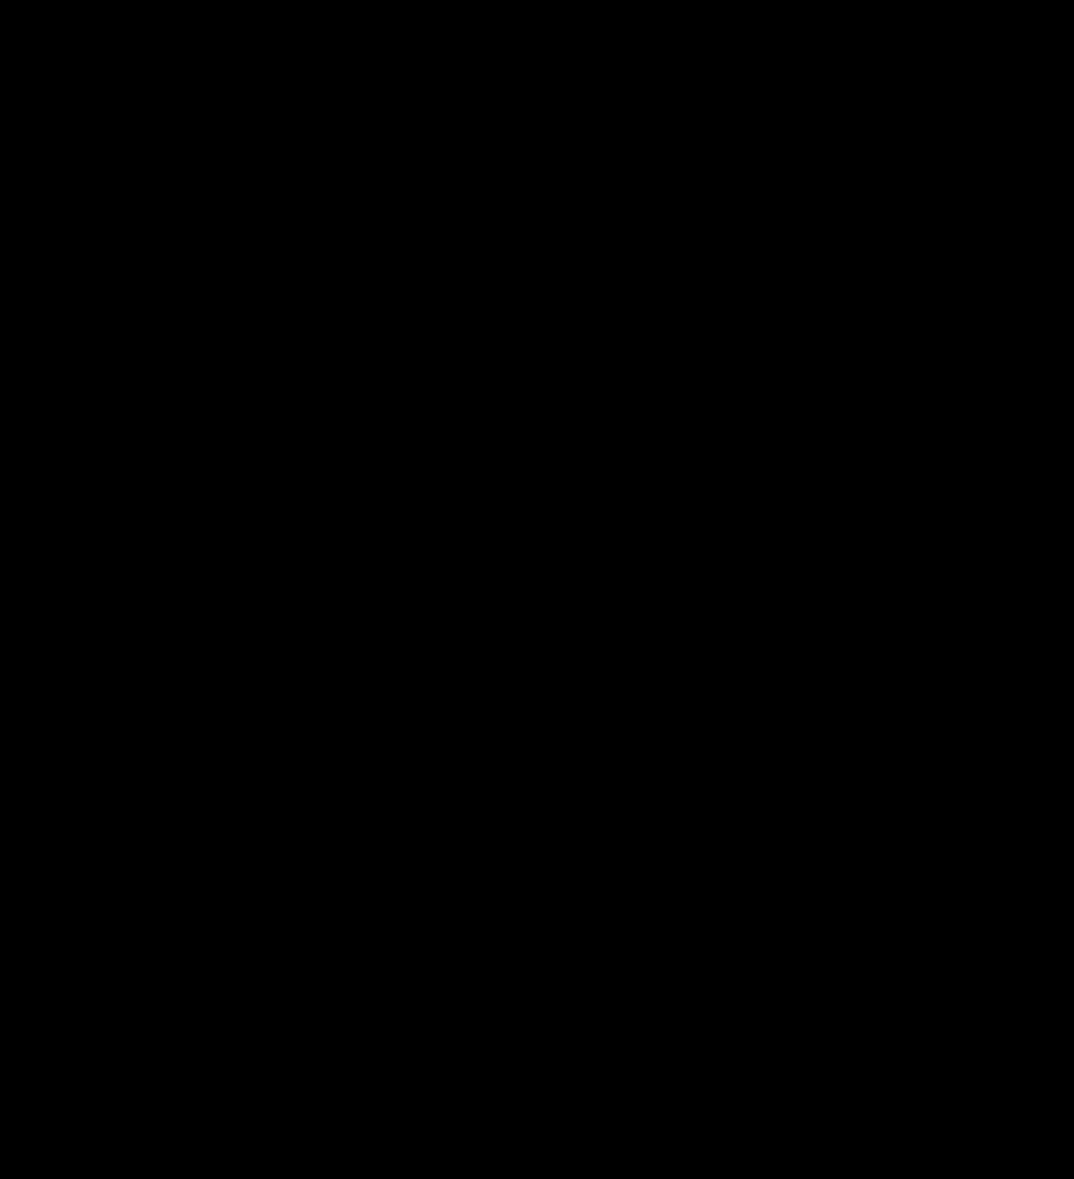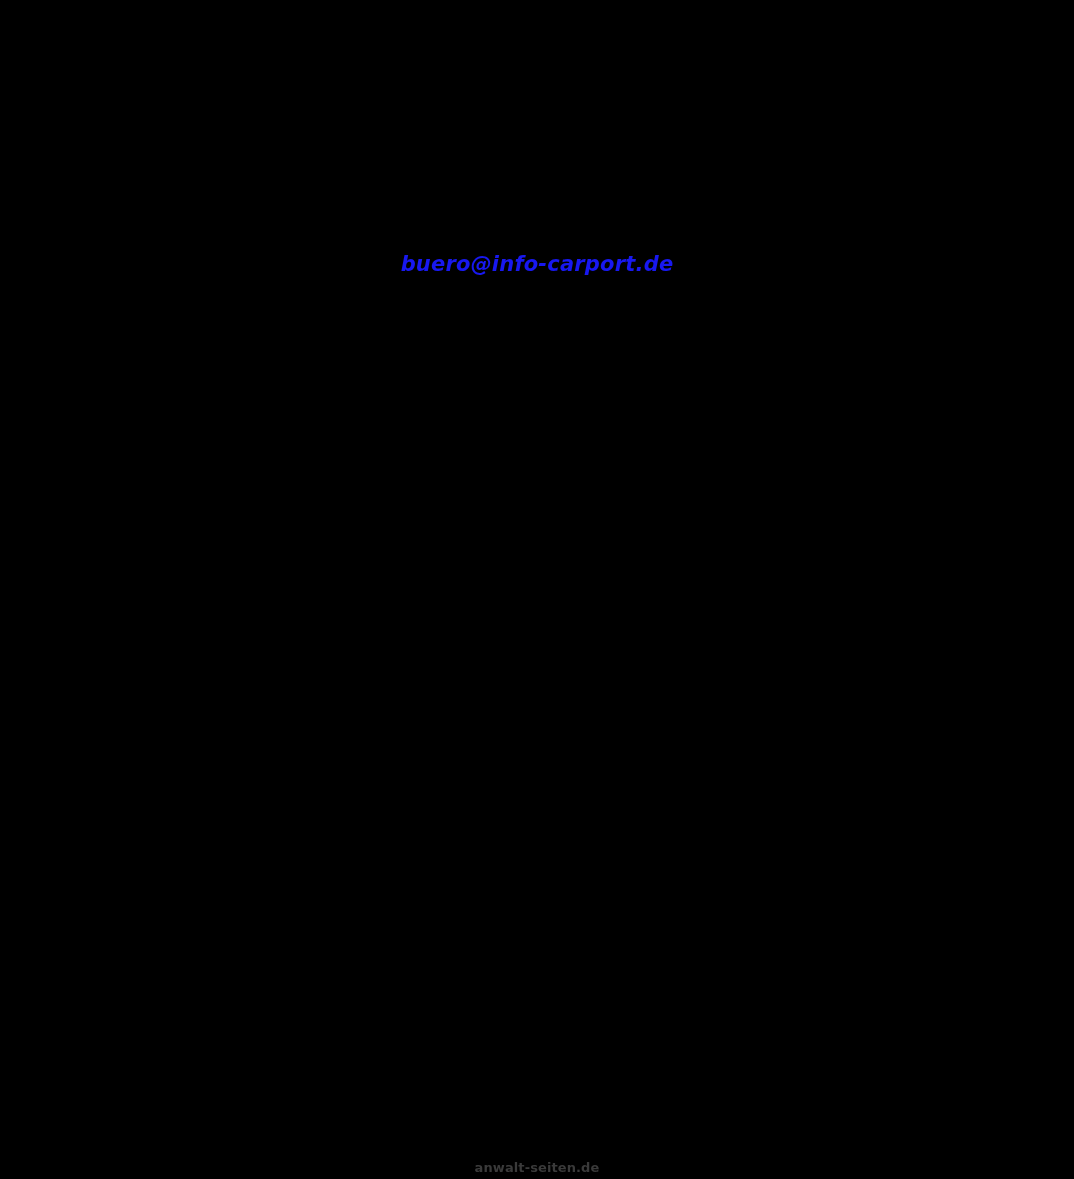--- a/index.html
+++ b/index.html
@@ -49,17 +49,15 @@
     font-size: 13px;
     letter-spacing: 0.1px;
     white-space: nowrap;
   }
 </style>
 </head>
 <body>
 
 <div class="page">
 
-  <a class="email-link" href="#">buero@info-carport.de</a>
 
-  <div class="footer-credit">anwalt-seiten.de</div>
 
 </div>
 
 </body></html>

